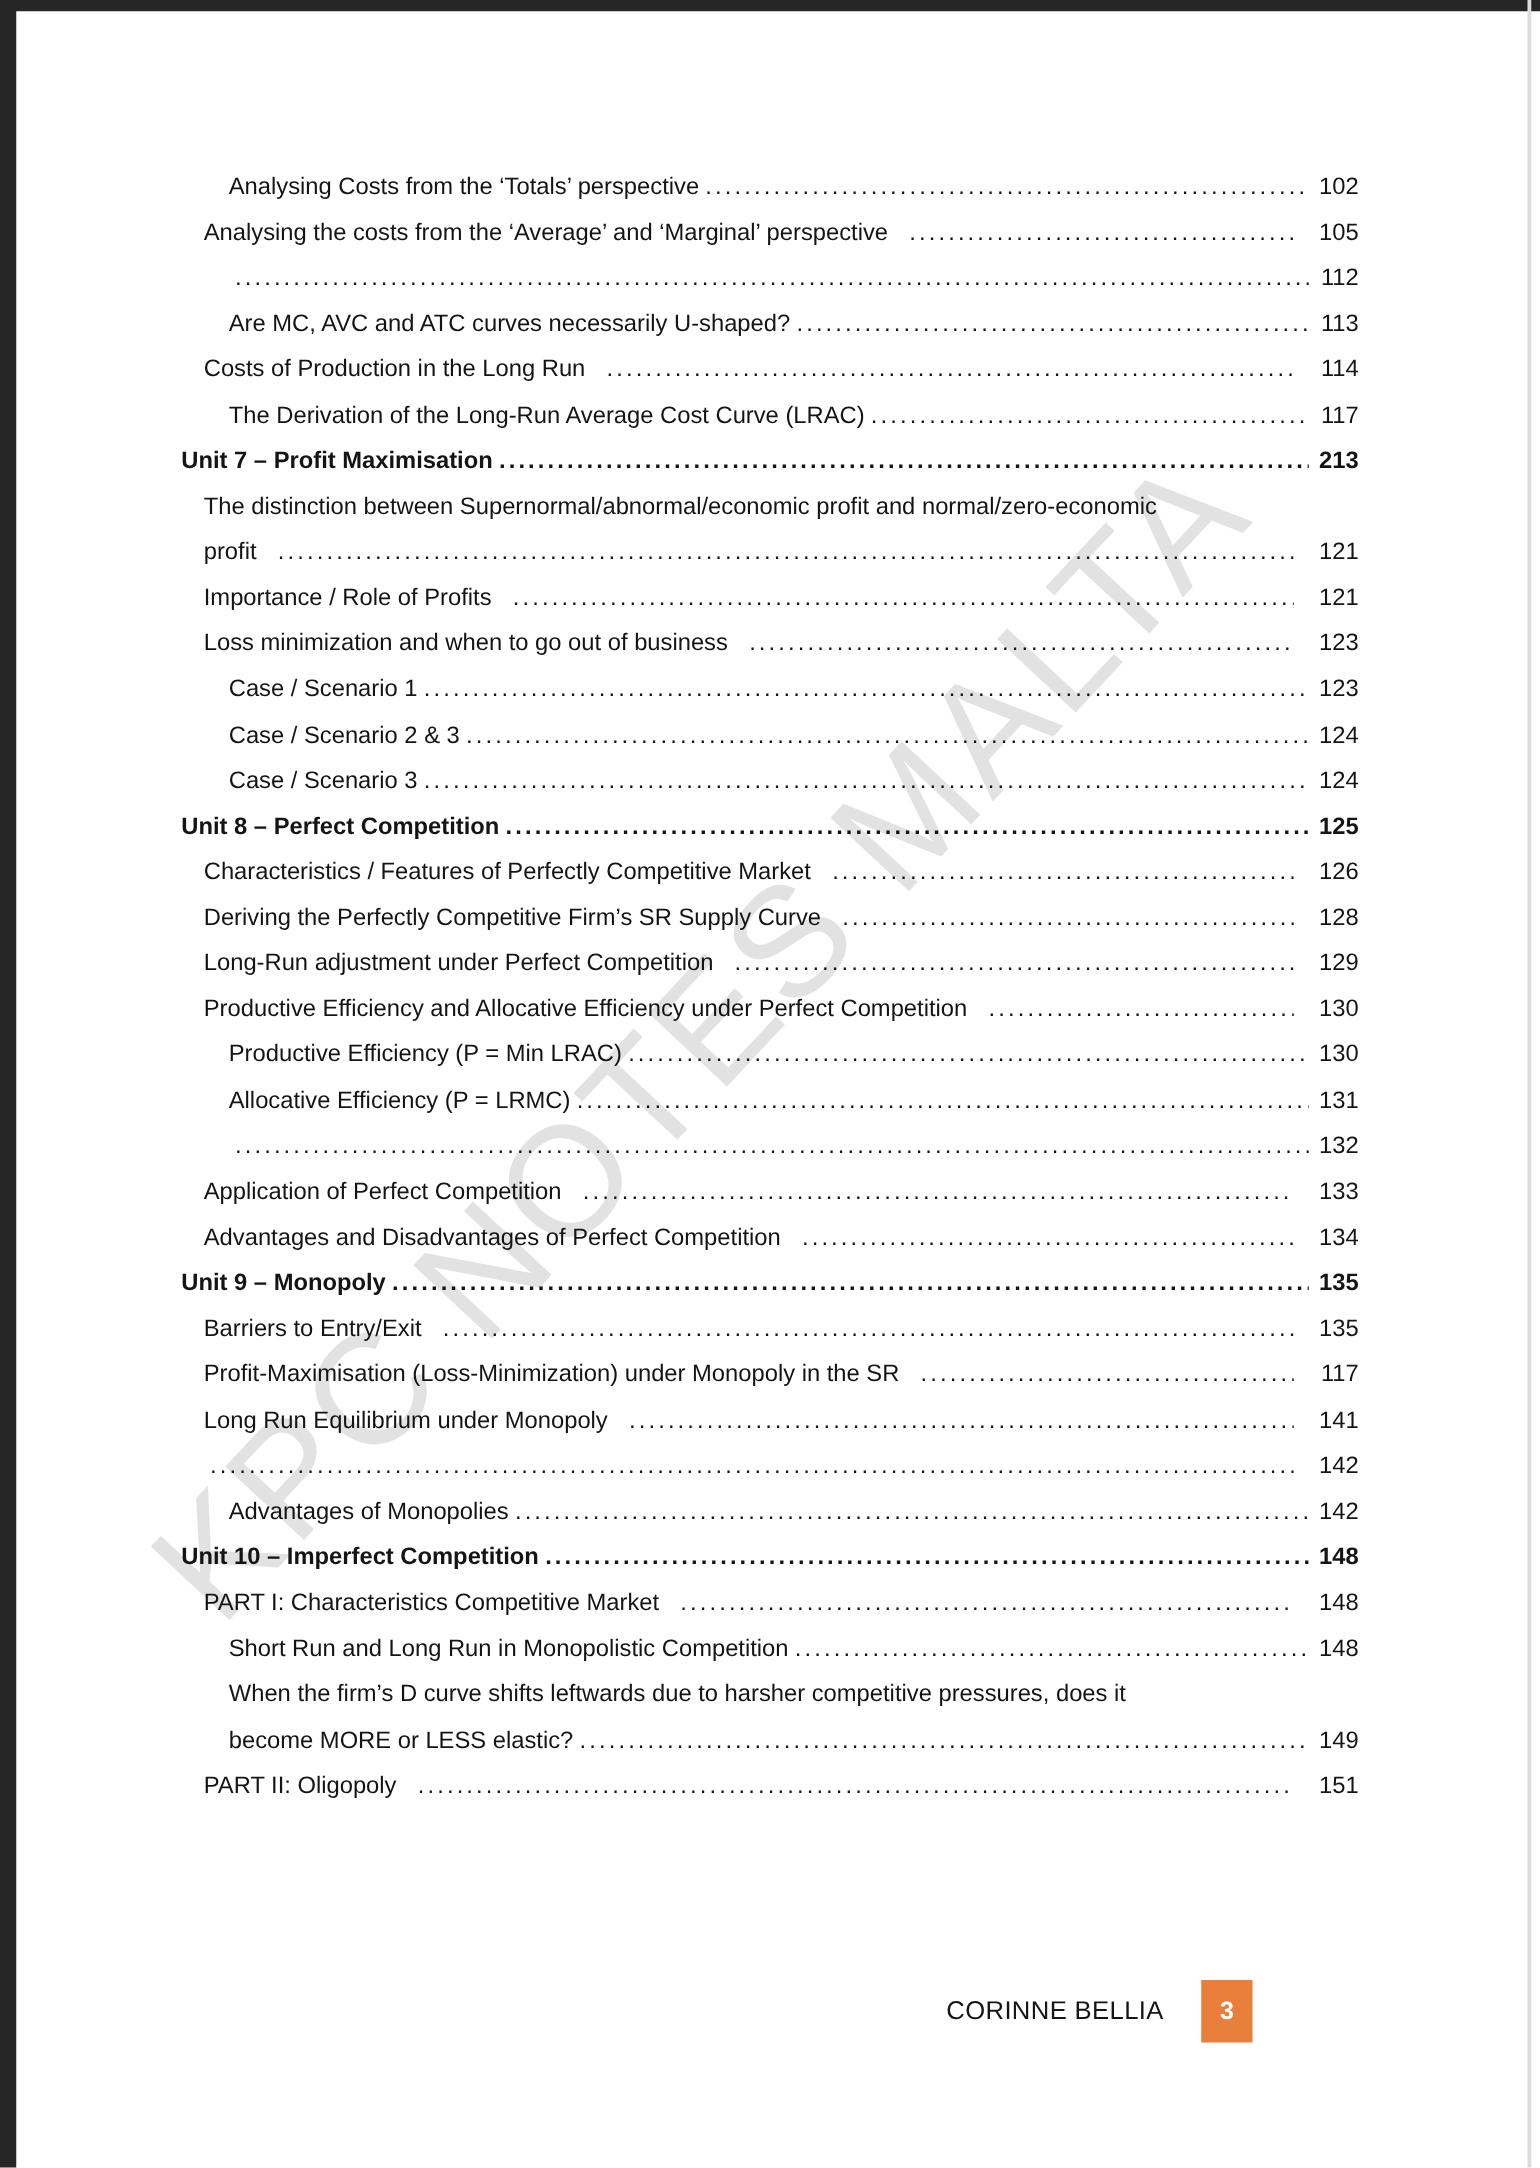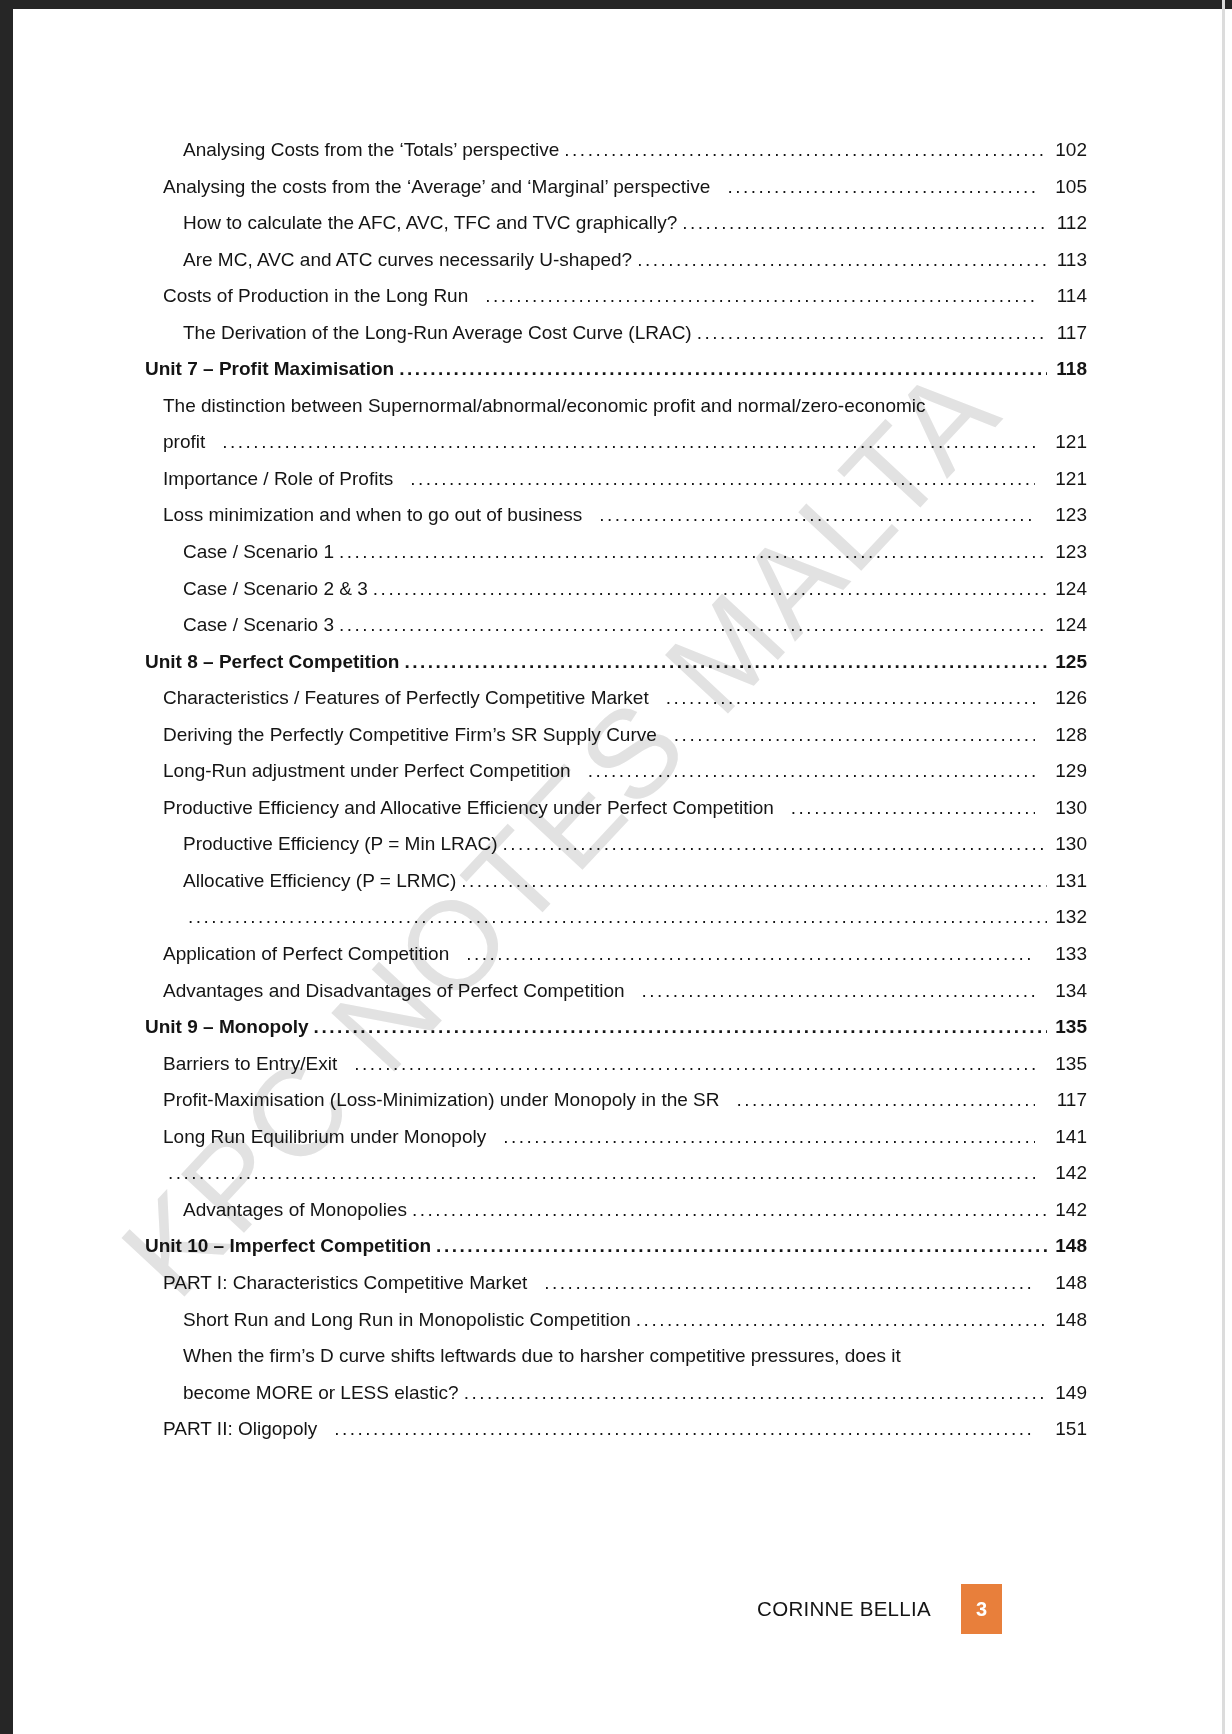--- a/index.html
+++ b/index.html
@@ -62,21 +62,20 @@
         <span class="t">Analysing Costs from the ‘Totals’ perspective</span>
         <span class="dots">............................................................................................................................................................................................................................................................................................................</span>
         <span class="pg">102</span>
       </div>
       <div class="toc-line lvl1">
         <span class="t">Analysing the costs from the ‘Average’ and ‘Marginal’ perspective</span>
         <span class="dots">............................................................................................................................................................................................................................................................................................................</span>
         <span class="pg">105</span>
       </div>
       <div class="toc-line lvl2">
-        <span class="t">How to calculate the AFC, AVC, TFC and TVC graphically?</span>
         <span class="dots">............................................................................................................................................................................................................................................................................................................</span>
         <span class="pg">112</span>
       </div>
       <div class="toc-line lvl2">
         <span class="t">Are MC, AVC and ATC curves necessarily U-shaped?</span>
         <span class="dots">............................................................................................................................................................................................................................................................................................................</span>
         <span class="pg">113</span>
       </div>
       <div class="toc-line lvl1">
         <span class="t">Costs of Production in the Long Run</span>
@@ -84,21 +83,21 @@
         <span class="pg">114</span>
       </div>
       <div class="toc-line lvl2">
         <span class="t">The Derivation of the Long-Run Average Cost Curve (LRAC)</span>
         <span class="dots">............................................................................................................................................................................................................................................................................................................</span>
         <span class="pg">117</span>
       </div>
       <div class="toc-line lvl0 bold">
         <span class="t">Unit 7 – Profit Maximisation</span>
         <span class="dots">............................................................................................................................................................................................................................................................................................................</span>
-        <span class="pg">118</span>
+        <span class="pg">213</span>
       </div>
       <div class="toc-line lvl1">
         <span class="t">The distinction between Supernormal/abnormal/economic profit and normal/zero-economic</span>
       </div>
       <div class="toc-line lvl1">
         <span class="t">profit</span>
         <span class="dots">............................................................................................................................................................................................................................................................................................................</span>
         <span class="pg">121</span>
       </div>
       <div class="toc-line lvl1">

